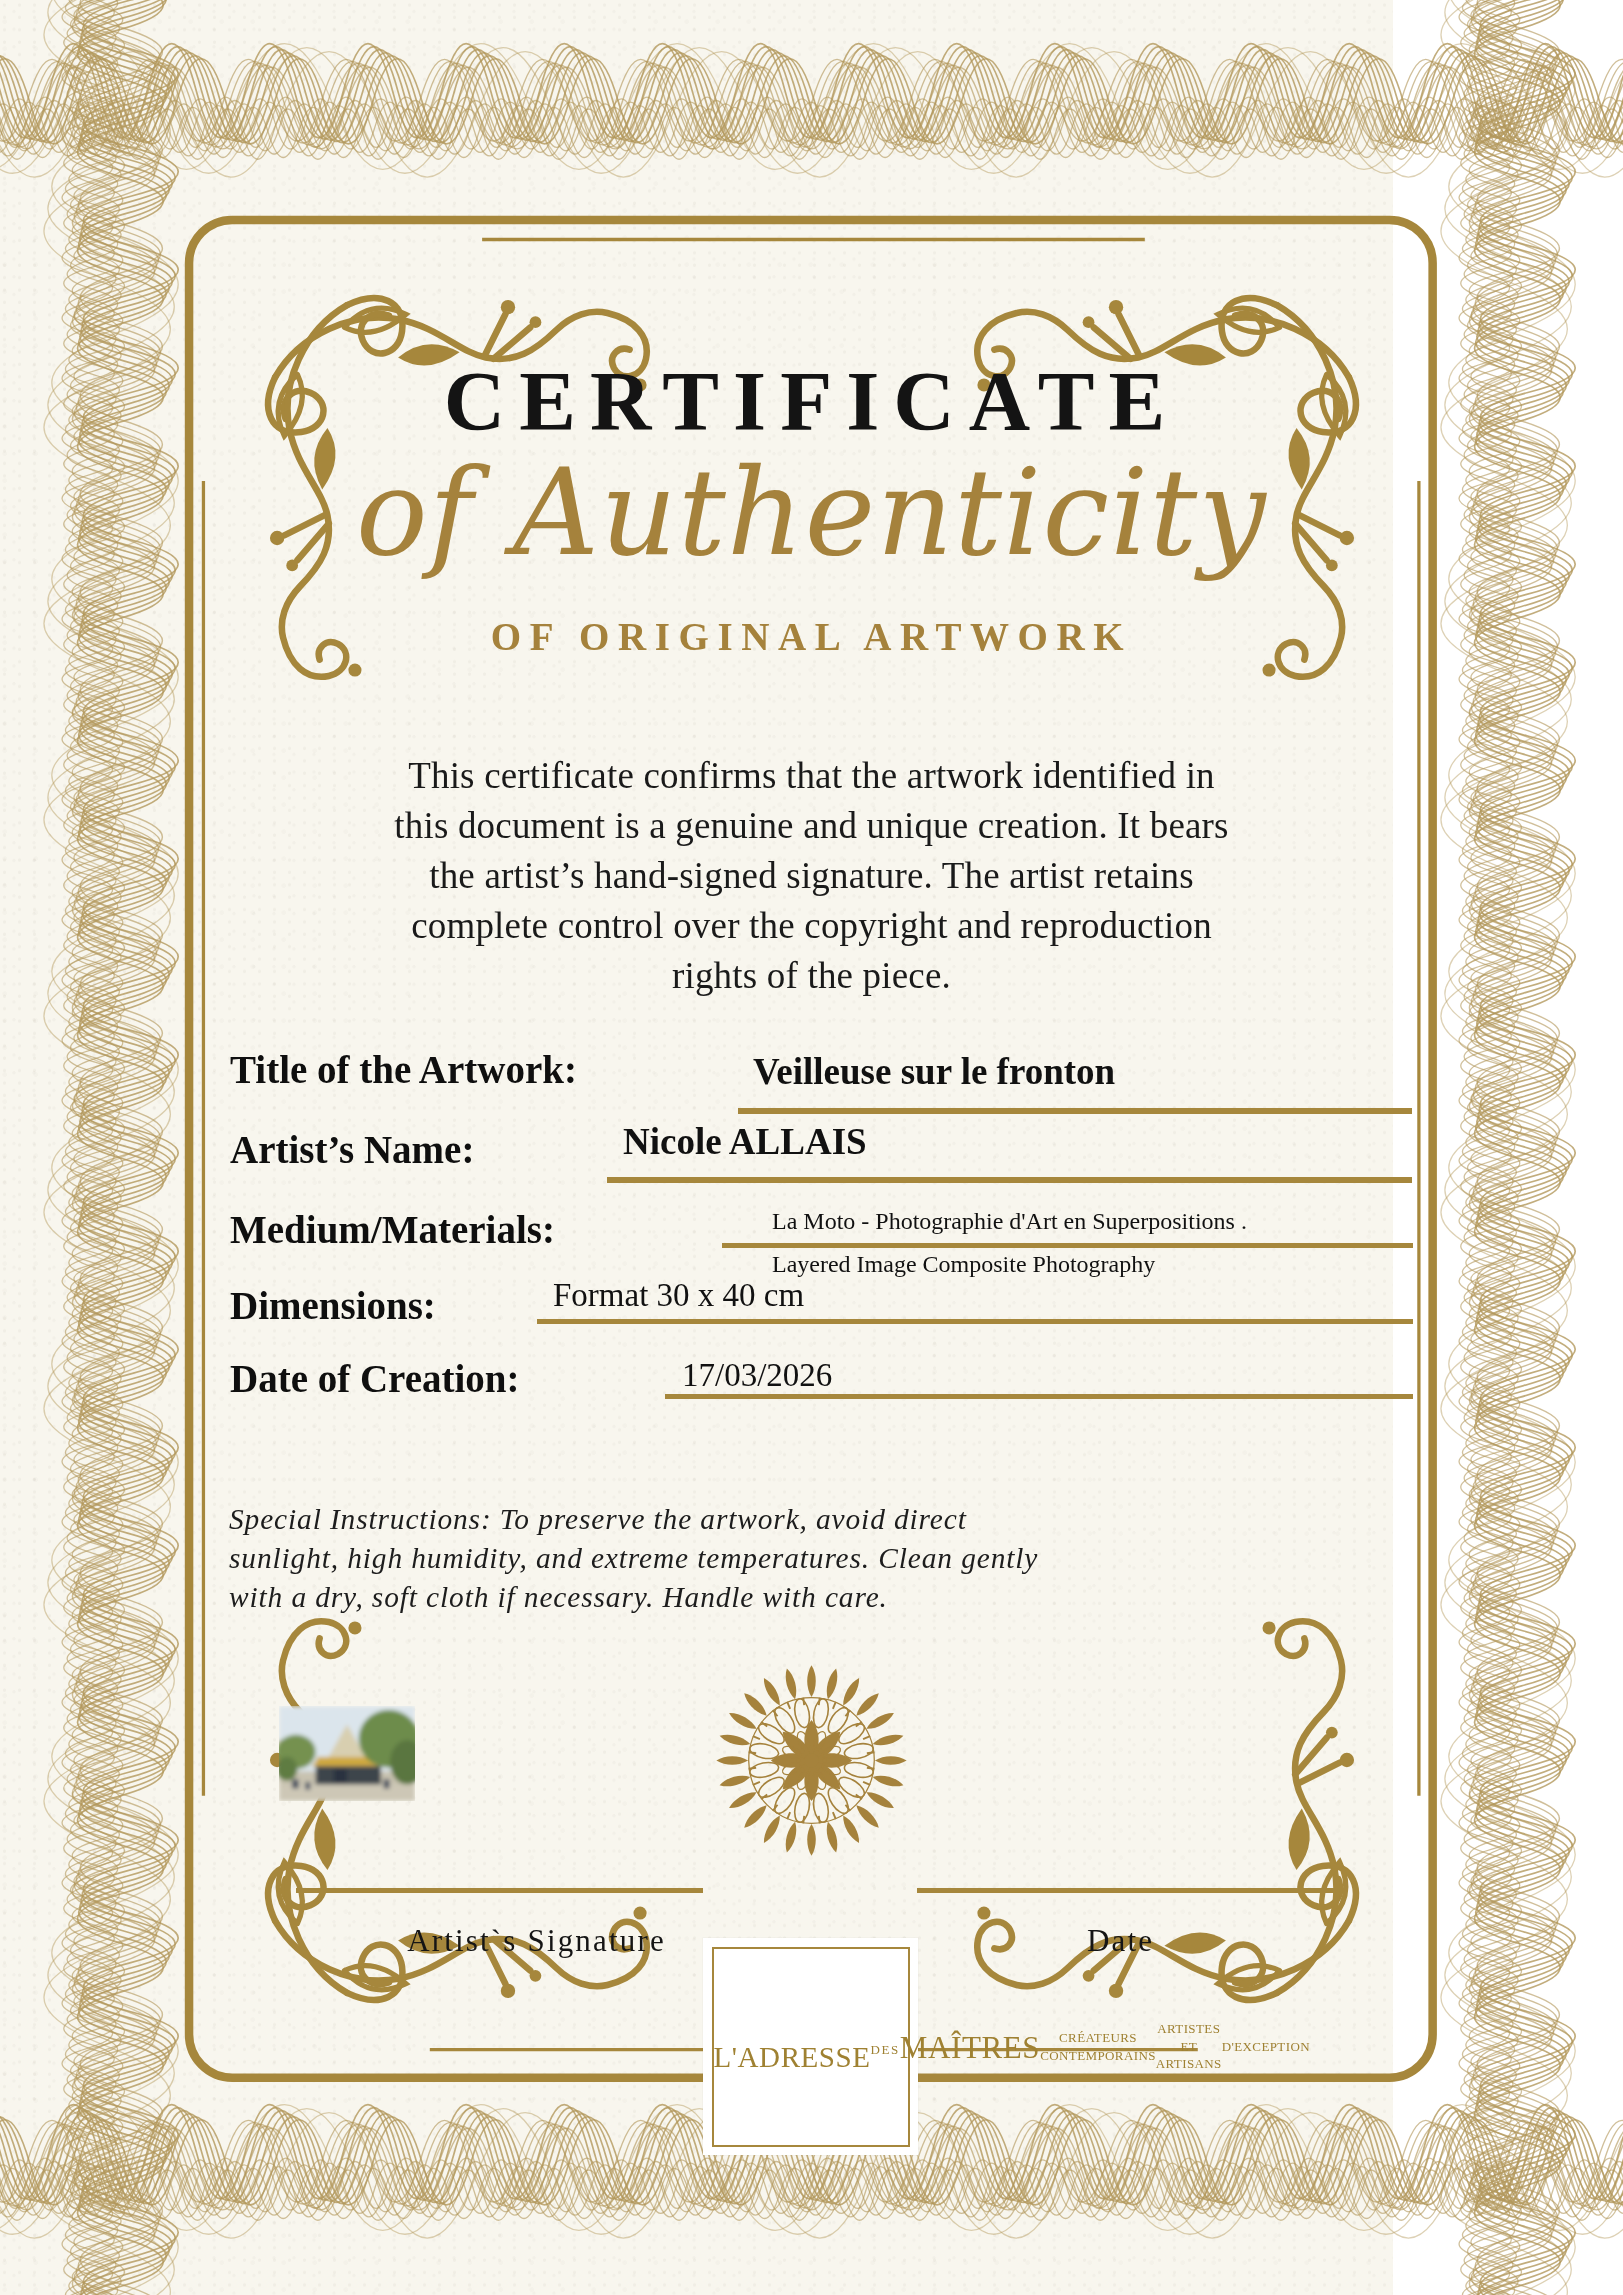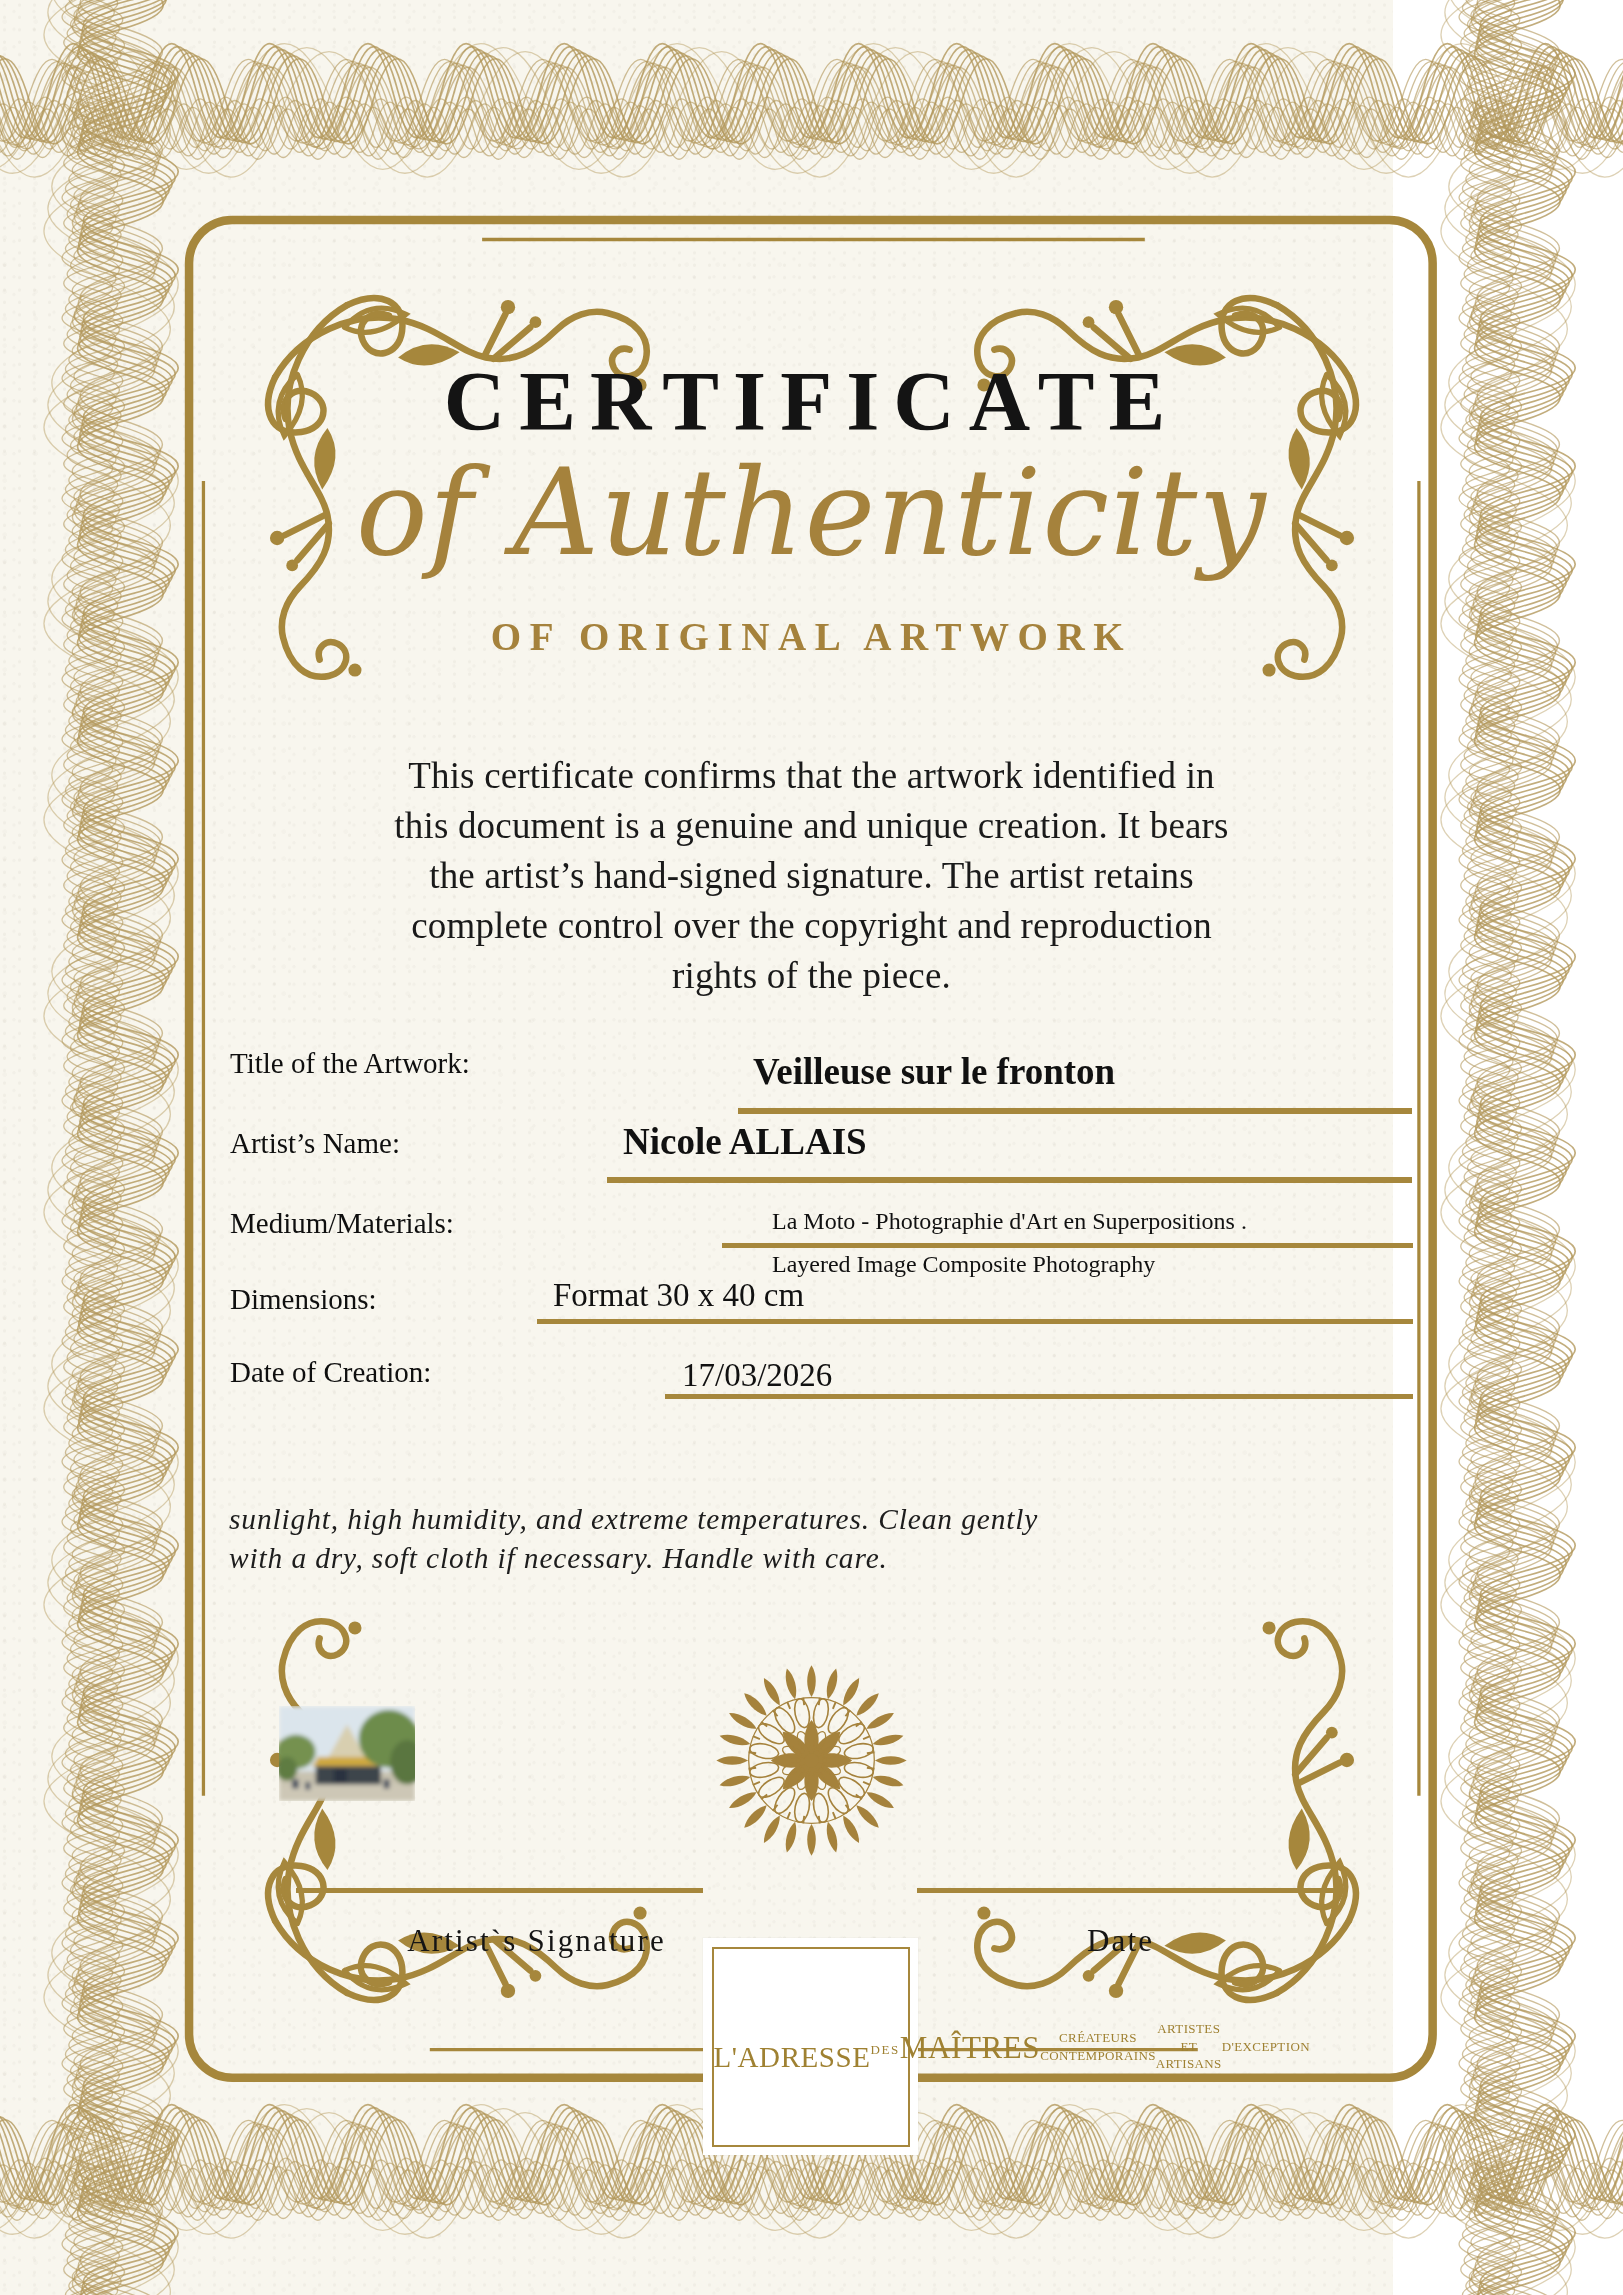--- a/index.html
+++ b/index.html
@@ -23,21 +23,21 @@
   .corner-tr{left:929px;top:228px;transform:scaleX(-1);}
   .corner-bl{left:198px;top:1573px;transform:scaleY(-1);}
   .corner-br{left:929px;top:1573px;transform:scale(-1,-1);}
   .abs{position:absolute;}
   .ctr{left:0;width:1623px;text-align:center;}
   .cert-title{font-size:85px;font-weight:bold;letter-spacing:.165em;color:var(--ink,#141414);}
   .cert-script{font-family:"DejaVu Serif","Liberation Serif",serif;font-style:italic;
                font-size:119px;color:var(--gold-text,#a5823c);letter-spacing:.01em;}
   .cert-tag{font-size:39px;font-weight:bold;letter-spacing:.22em;color:var(--gold-text,#a5823c);}
   .intro{font-size:37px;line-height:50px;color:#1a1a1a;letter-spacing:.005em;}
-  .lbl{font-size:29px;font-weight:normal;color:#0f0f0f;}
+  .lbl{font-size:39px;font-weight:bold;color:#0f0f0f;}
   .val-b{font-size:37px;font-weight:bold;color:#111;}
   .val{font-size:24px;color:#111;margin-left:40px;}
   .val-m{font-size:33px;color:#111;}
   .rule{position:absolute;background:var(--gold,#a6873c);}
   .special{font-size:29.4px;font-style:italic;line-height:39px;color:#1d1d1d;letter-spacing:.03em;}
   .sig-label{font-size:31px;color:#151515;letter-spacing:.07em;}
   .medallion{position:absolute;left:710px;top:1659px;width:203px;height:203px;color:var(--gold-text,#a5823c);}
   .photo{position:absolute;left:279px;top:1706px;width:136px;height:95px;}
   .badge{position:absolute;left:703px;top:1938px;width:215px;height:217px;background:#ffffff;
          box-shadow:0 0 0 0.7px rgba(0,0,0,.03);z-index:5;}
@@ -219,20 +219,21 @@
 
   <div class="abs lbl" style="left:230px;top:1283px;">Dimensions:</div>
   <div class="abs val-m" style="left:553px;top:1277px;">Format 30 x 40 cm</div>
   <div class="rule" style="left:537px;top:1319px;width:876px;height:5.2px;"></div>
 
   <div class="abs lbl" style="left:230px;top:1356px;">Date of Creation:</div>
   <div class="abs val-m" style="left:682px;top:1357px;">17/03/2026</div>
   <div class="rule" style="left:665px;top:1394px;width:748px;height:5.2px;"></div>
 
   <div class="abs special" style="left:229px;top:1500px;width:1178px;">
+    <div>Special Instructions: To preserve the artwork, avoid direct</div>
     <div>sunlight, high humidity, and extreme temperatures. Clean gently</div>
     <div>with a dry, soft cloth if necessary. Handle with care.</div>
   </div>
 
   <svg class="photo" viewBox="0 0 208 145" aria-label="artwork-photo-storefront-thumbnail">
     <defs>
         <filter id="blurF" x="-10%" y="-10%" width="120%" height="120%">
           <feGaussianBlur stdDeviation="3.2"></feGaussianBlur>
         </filter>
       </defs>

